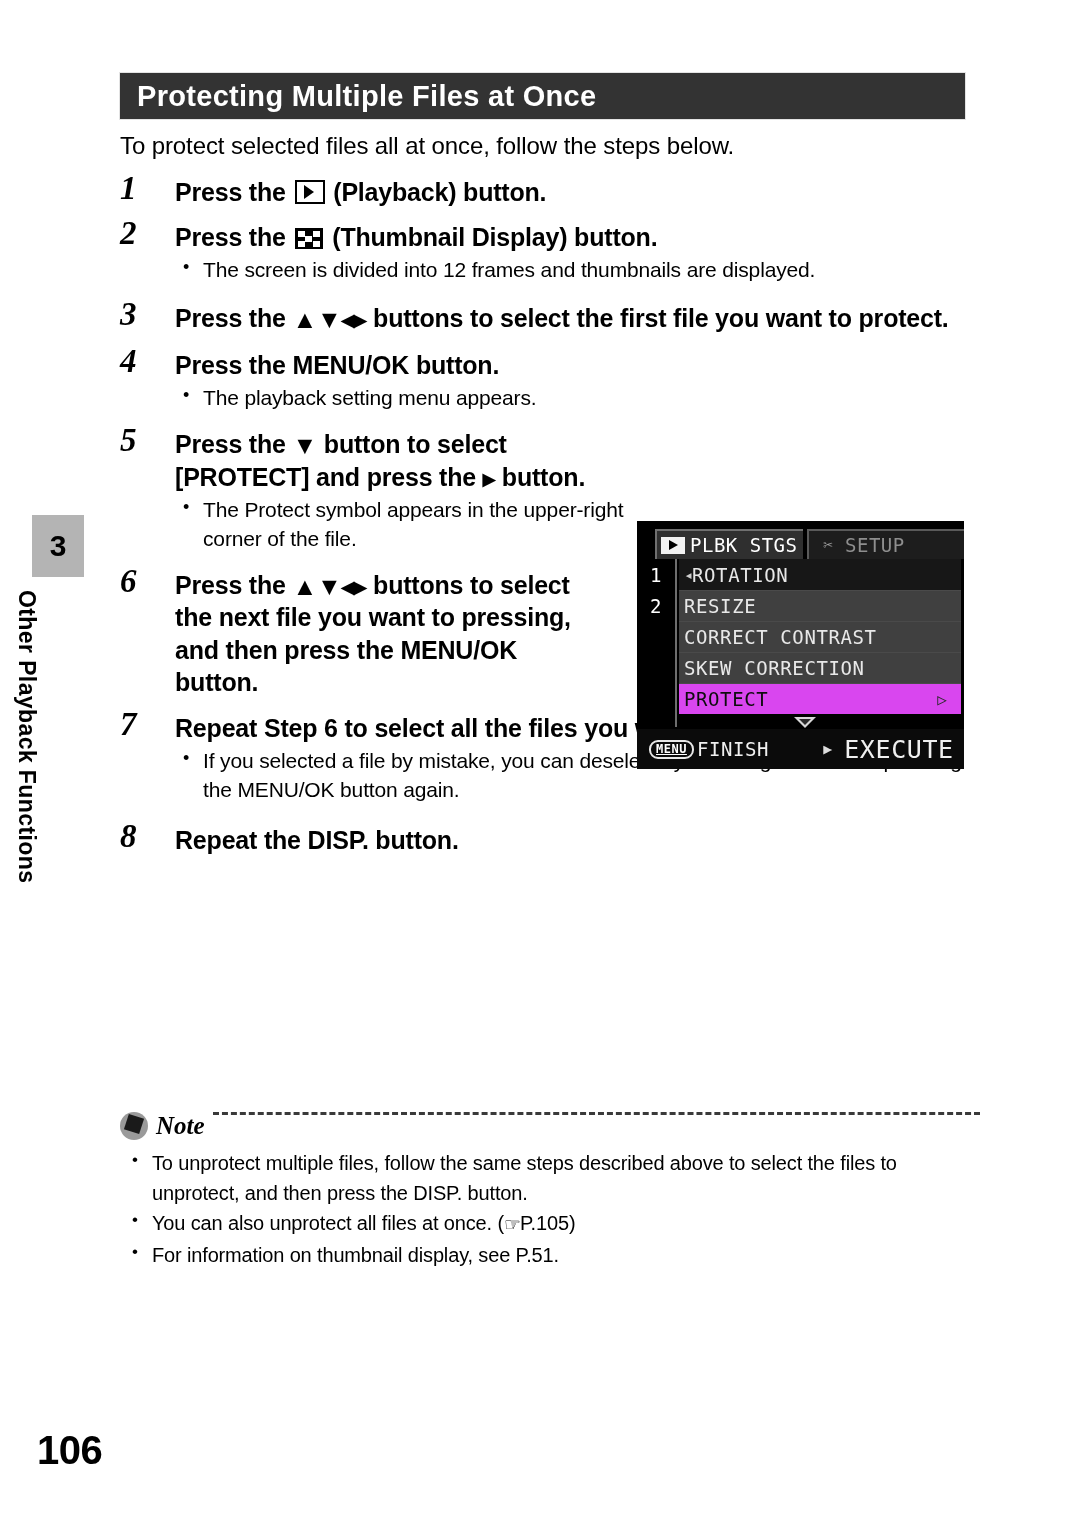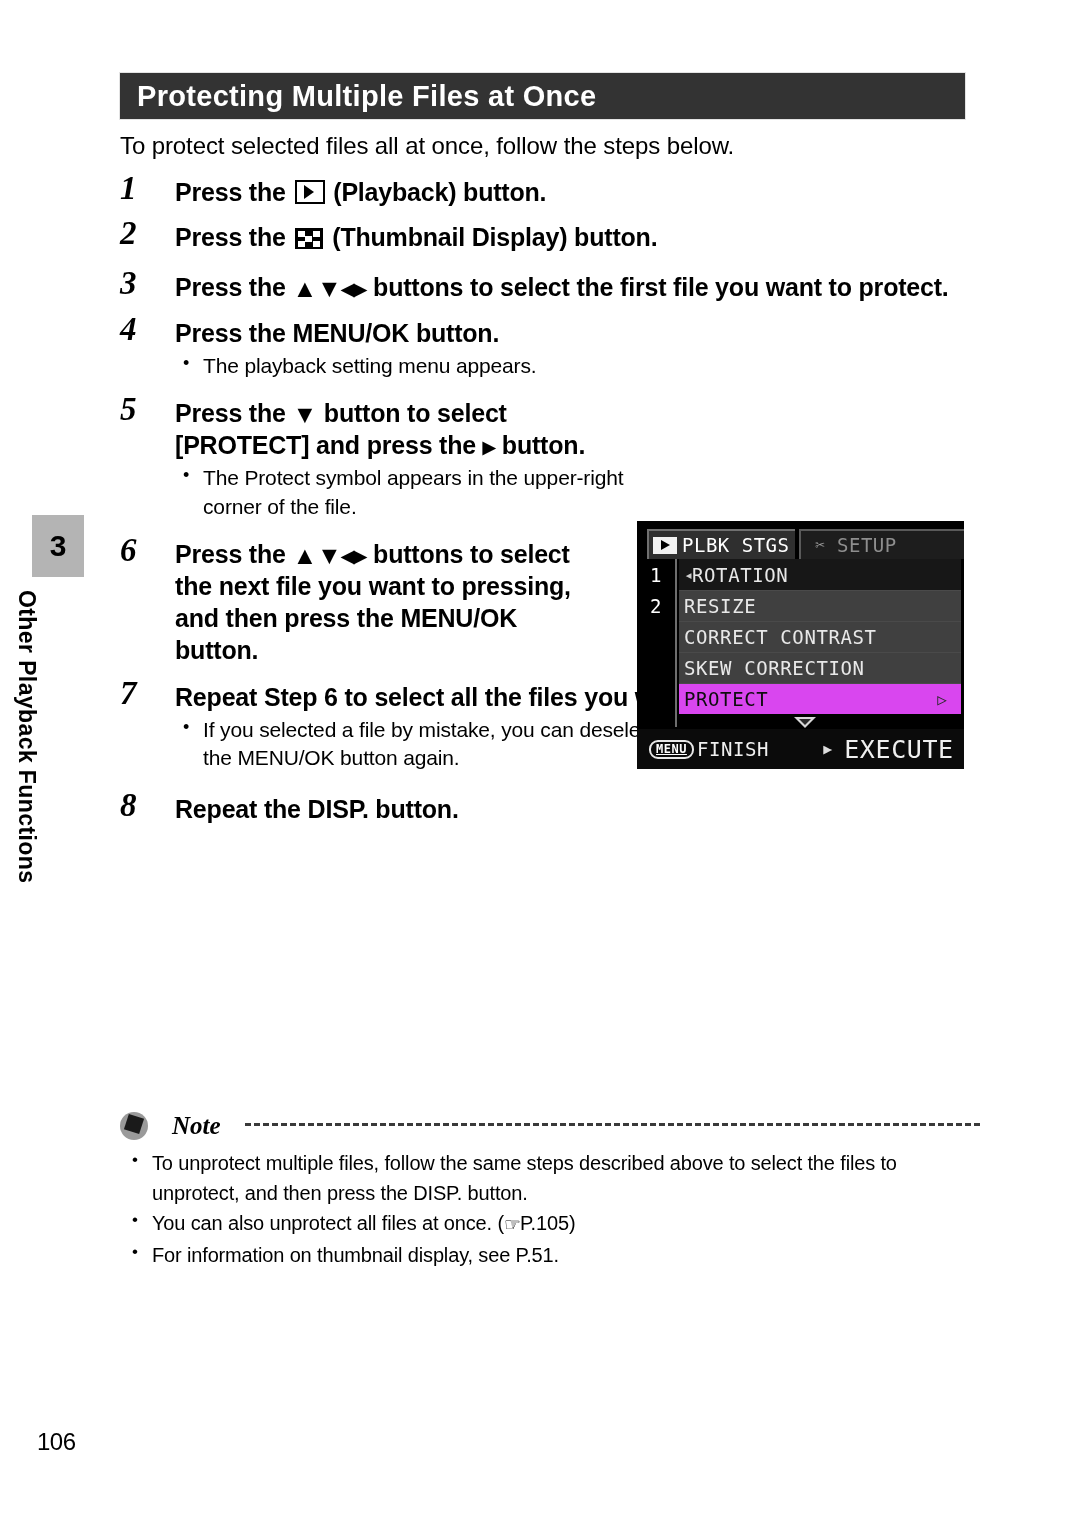--- a/index.html
+++ b/index.html
@@ -172,22 +172,21 @@
 
   
   #note-block {
     position: absolute;
     left: 120px;
     top: 1112px;
     width: 860px;
   }
   #note-head {
     display: flex;
-    align-items: center;
-    gap: 24px;
+    gap: 8px;
   }
   #note-icon {
     width: 28px;
     height: 28px;
     border-radius: 50%;
     background: #9a9a9a;
     position: relative;
     flex: 0 0 auto;
   }
   #note-icon:after {
@@ -234,22 +233,22 @@
     font-size: 19px;
     vertical-align: -1px;
     letter-spacing: -1px;
   }
 
   
   #page-number {
     position: absolute;
     left: 37px;
     top: 1428px;
-    font-size: 24px;
-    font-weight: normal;
+    font-size: 40px;
+    font-weight: bold;
     letter-spacing: -0.5px;
   }
 
   
   #lcd {
     position: absolute;
     left: 637px;
     top: 521px;
     width: 327px;
     height: 248px;
@@ -264,20 +263,21 @@
     right: 3px;
     height: 30px;
   }
   .lcd-tab {
     position: absolute;
     top: 0;
     height: 30px;
     display: flex;
     align-items: center;
     box-sizing: border-box;
+    margin-left: 8px;
   }
   .lcd-tab.active {
     left: 0;
     width: 148px;
     background: #2f2f2f;
     border-top: 2px solid #707070;
     border-left: 2px solid #707070;
     padding-left: 4px;
     z-index: 2;
   }
@@ -455,20 +455,23 @@
   <p class="intro">To protect selected files all at once, follow the steps below.</p>
 
   <div class="step" style="margin-top:14px;">
     <div class="step-num">1</div>
     <p class="step-title"><span>Press the </span><span class="glyph key-playback"></span><span> (Playback) button.</span></p>
   </div>
 
   <div class="step" style="margin-top:12px;">
     <div class="step-num">2</div>
     <p class="step-title"><span>Press the </span><span class="glyph key-thumb"><i class="a"></i><i class="b"></i><i class="c"></i><i class="d"></i><i class="e"></i></span><span> (Thumbnail Display) button.</span></p>
+    <ul class="bullets">
+      <li>The screen is divided into 12 frames and thumbnails are displayed.</li>
+    </ul>
   </div>
 
   <div class="step" style="margin-top:18px;">
     <div class="step-num">3</div>
     <p class="step-title"><span>Press the </span><span class="glyph tri">▲▼◂▸</span><span> buttons to select the first file you want to protect.</span></p>
   </div>
 
   <div class="step" style="margin-top:14px;">
     <div class="step-num">4</div>
     <p class="step-title">Press the MENU/OK button.</p>

